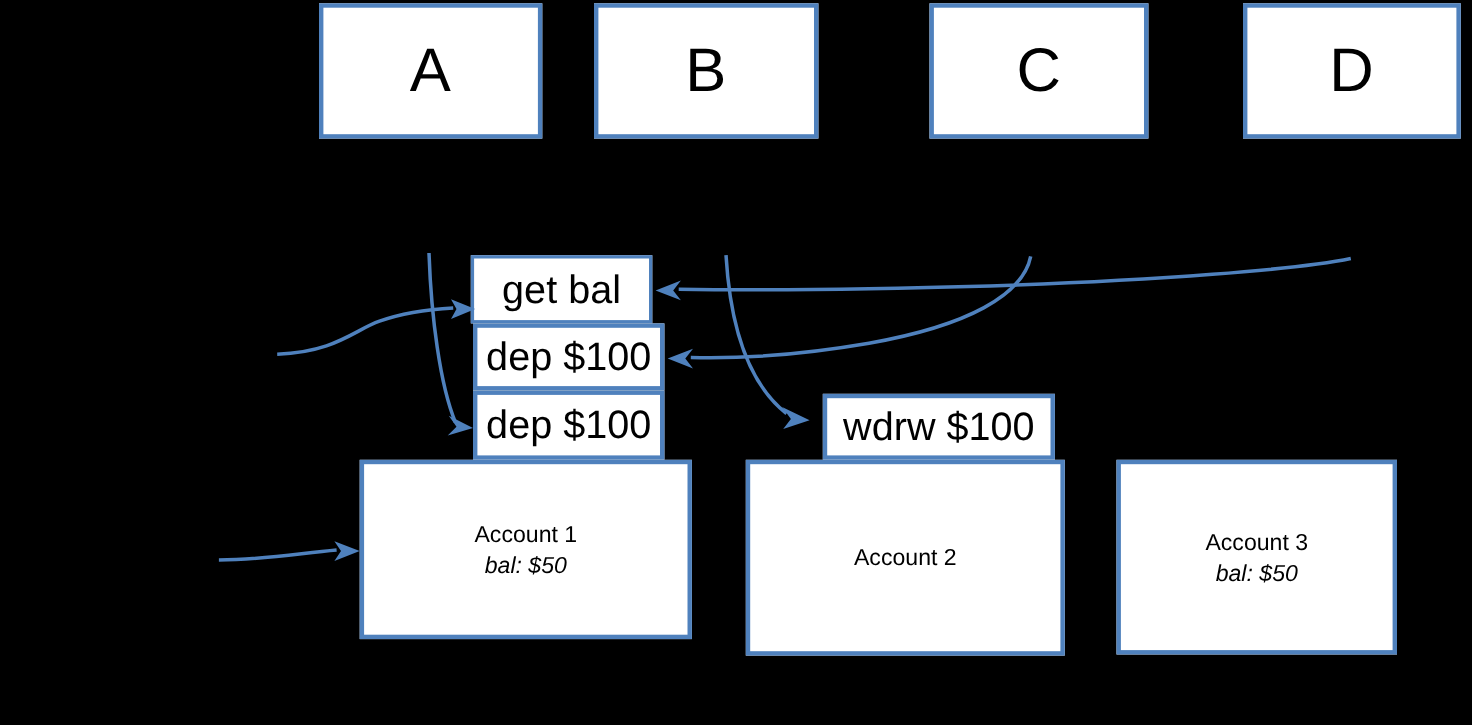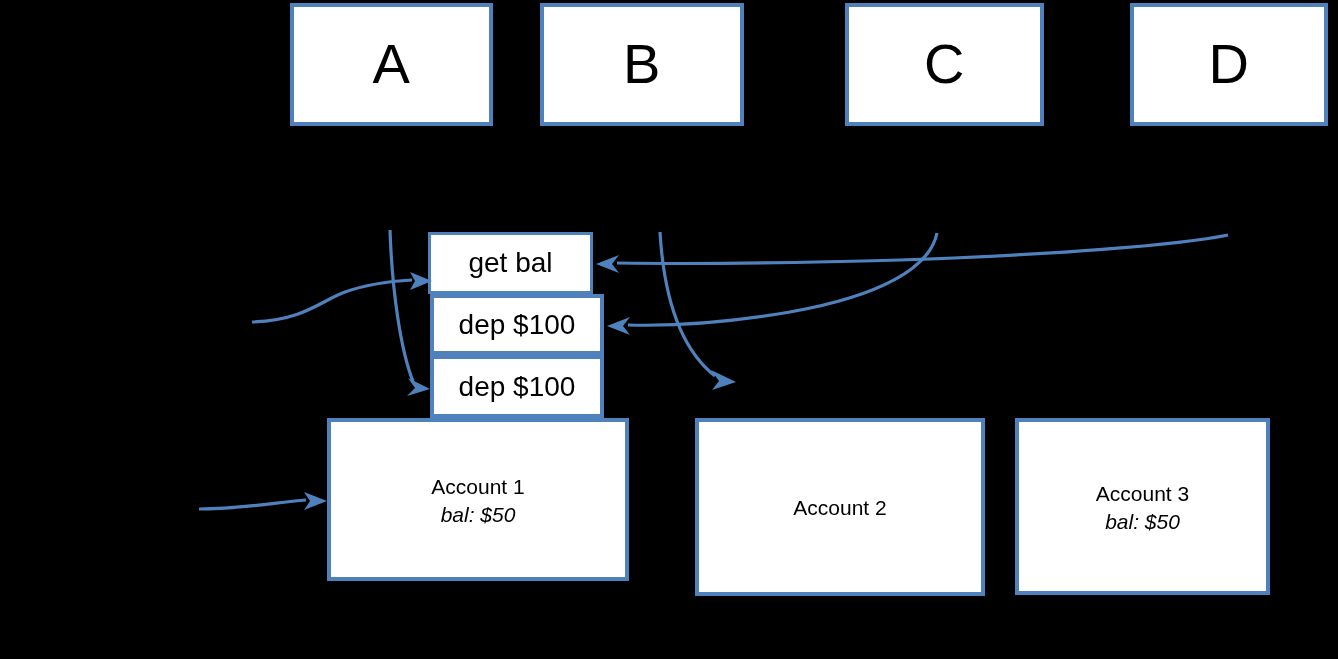--- a/index.html
+++ b/index.html
@@ -29,21 +29,21 @@
     color: #000000;
     text-align: center;
     line-height: 1.12;
   }
   .actorbox {
     font-size: 56px;
     font-weight: 400;
     letter-spacing: 0.5px;
   }
   .queuebox {
-    font-size: 28px;
+    font-size: 36px;
     font-weight: 400;
     border-width: 4px;
   }
   .queuebox.narrow { border-width: 3px; }
   .accountbox {
     font-size: 21px;
     font-weight: 400;
     flex-direction: column;
     padding-top: 2px;
   }
@@ -89,27 +89,30 @@
   </div>
 
   <div class="nodebox queuebox" style="left:430px; top:294px; width:174px; height:61px;">
     <span>dep $100</span>
   </div>
 
   <div class="nodebox queuebox" style="left:430px; top:355px; width:174px; height:63px;">
     <span>dep $100</span>
   </div>
 
+  <div class="nodebox queuebox" style="left:748px; top:358px; width:211px; height:60px;">
+    <span>wdrw $100</span>
+  </div>
 
   <div class="nodebox accountbox" style="left:327px; top:418px; width:302px; height:163px;">
     <span class="line1">Account 1</span>
     <span class="line2">bal: $50</span>
   </div>
 
-  <div class="nodebox accountbox" style="left:678px; top:418px; width:290px; height:178px;margin-left:17px;">
+  <div class="nodebox accountbox" style="left:678px; top:418px; width:290px; height:178px;">
     <span class="line1">Account 2</span>
   </div>
 
   <div class="nodebox accountbox" style="left:1015px; top:418px; width:255px; height:177px;">
     <span class="line1">Account 3</span>
     <span class="line2">bal: $50</span>
   </div>
 
   <svg id="arrows" viewBox="0 0 1338 659" width="1338" height="659" aria-hidden="true">
 

